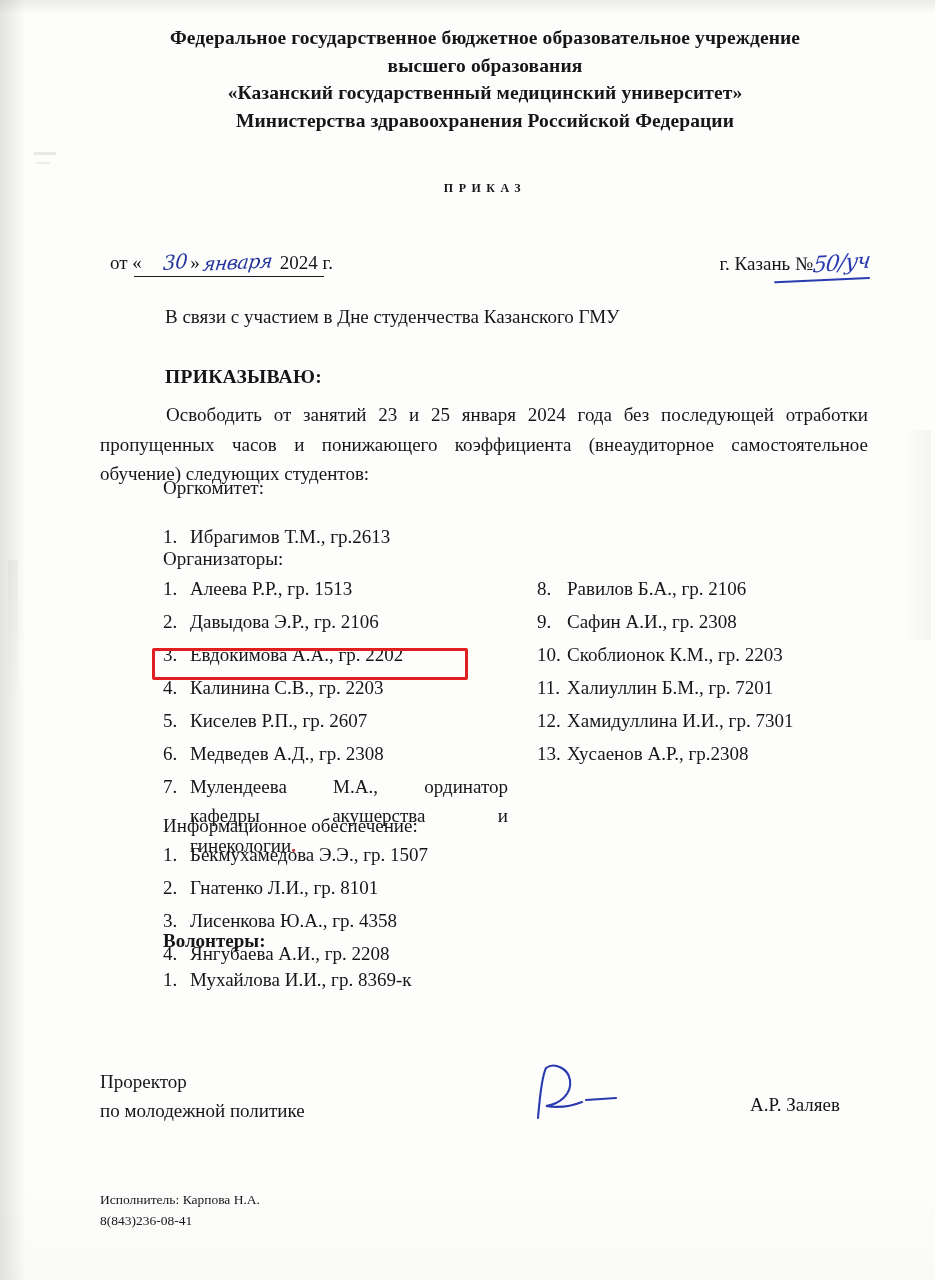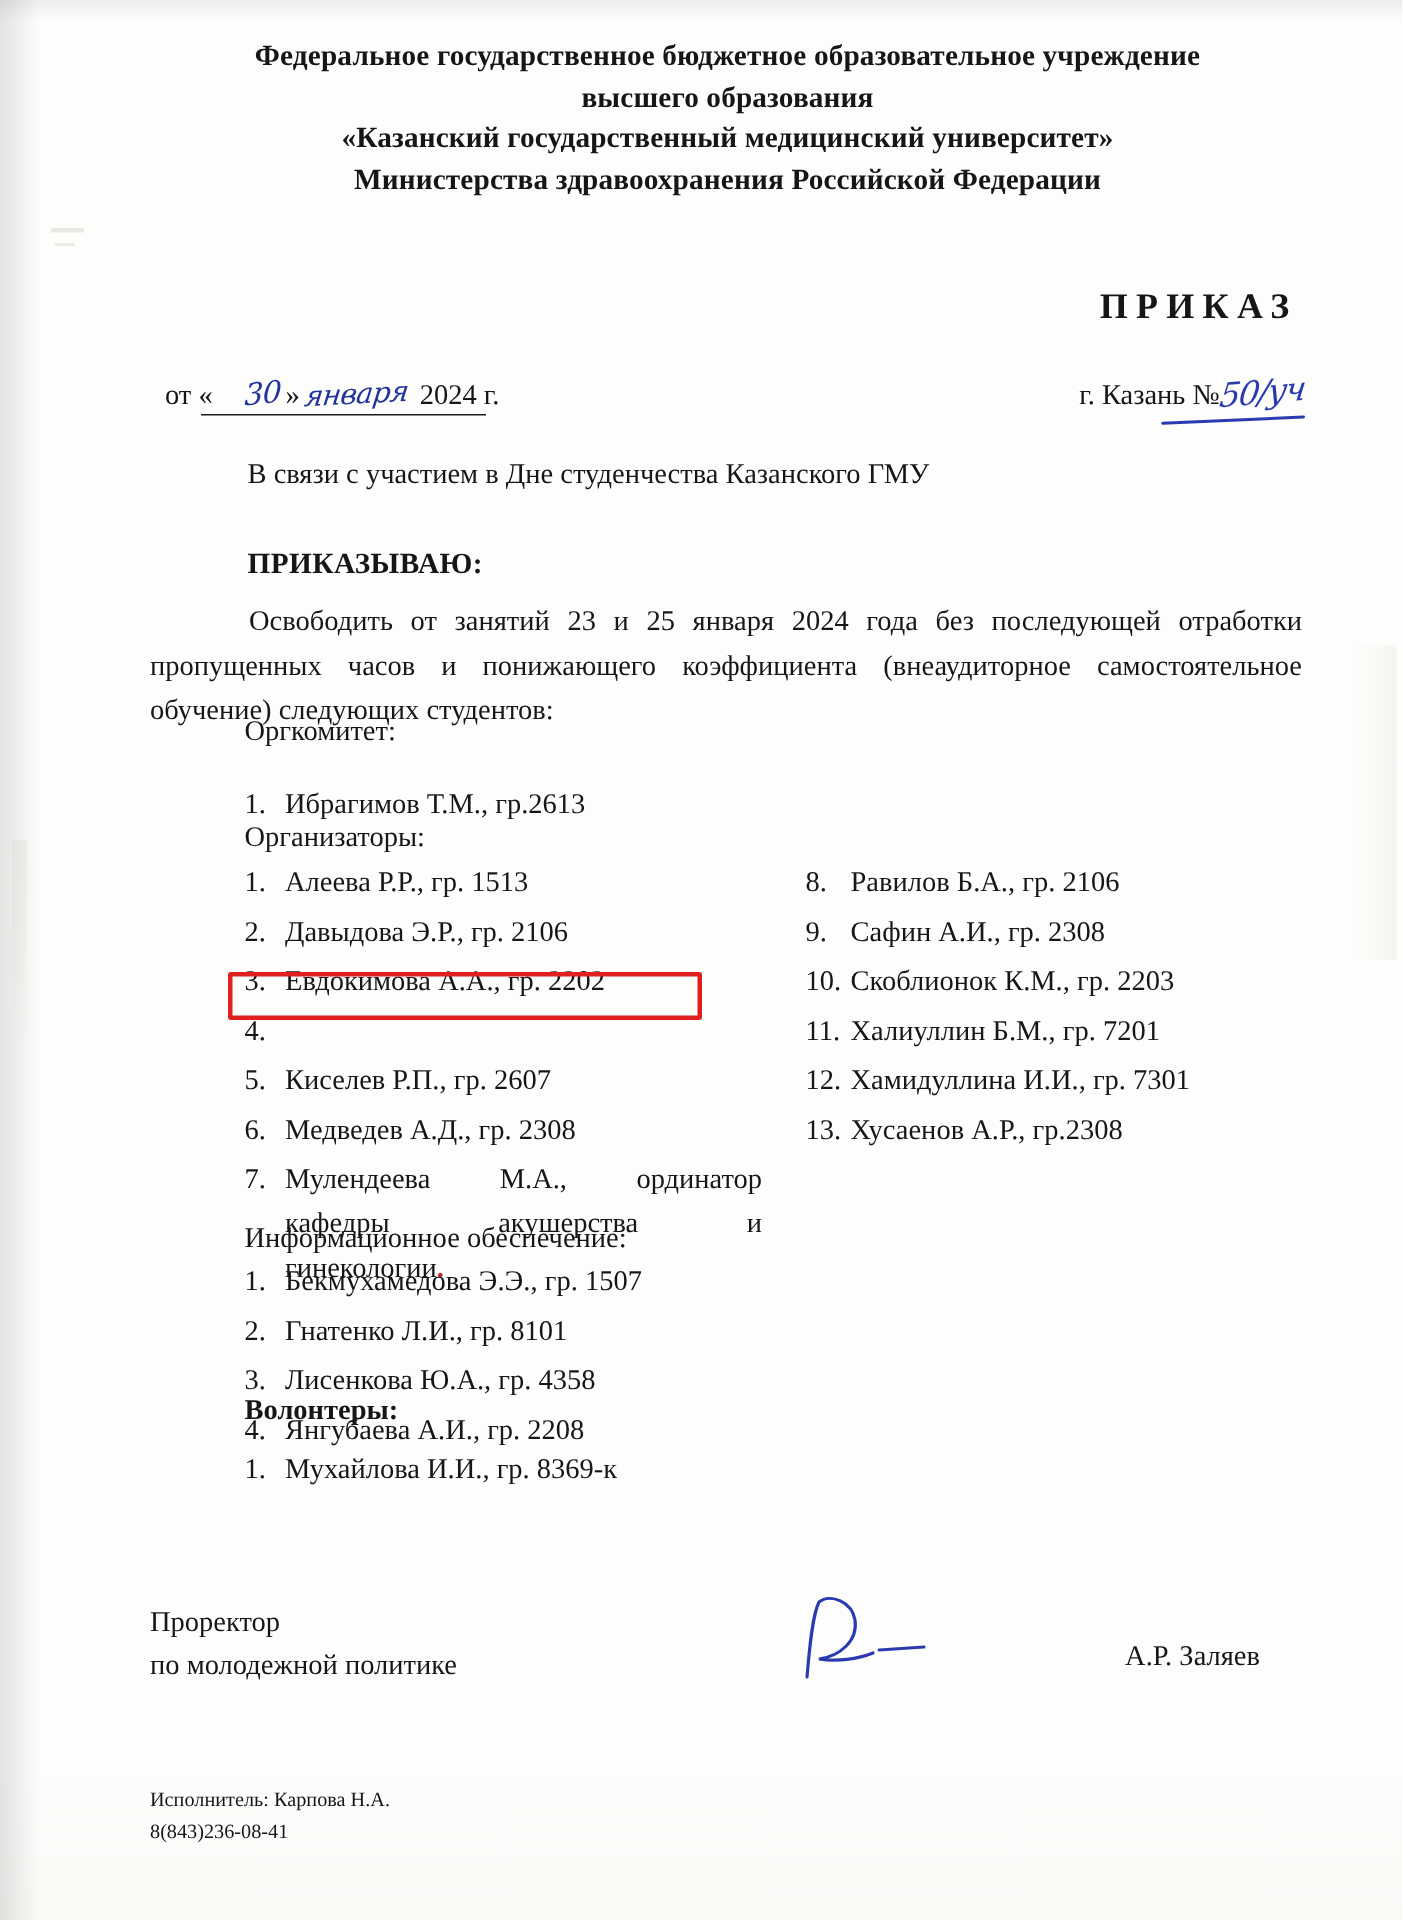--- a/index.html
+++ b/index.html
@@ -62,25 +62,25 @@
     font-size: 19.5px;
     line-height: 1.42;
     letter-spacing: .1px;
   }
   .org-header .line { display: block; }
 
   
   .doc-type {
     position: absolute;
     left: 105px;
-    top: 192px;
+    top: 181px;
     width: 760px;
-    text-align: right;
+    text-align: center;
     font-weight: bold;
-    font-size: 24px;
+    font-size: 12px;
     letter-spacing: 5.5px;
   }
 
   
   .date-row {
     position: absolute;
     left: 110px;
     top: 250px;
     width: 760px;
     font-size: 19px;
@@ -326,20 +326,21 @@
       <li>
         <span class="num">2.</span>
         <span class="txt">Давыдова Э.Р., гр. 2106</span>
       </li>
       <li>
         <span class="num">3.</span>
         <span class="txt">Евдокимова А.А., гр. 2202</span>
       </li>
       <li>
         <span class="num">4.</span>
+        <span class="txt">Калинина С.В., гр. 2203</span>
       </li>
       <li>
         <span class="num">5.</span>
         <span class="txt">Киселев Р.П., гр. 2607</span>
       </li>
       <li>
         <span class="num">6.</span>
         <span class="txt">Медведев А.Д., гр. 2308</span>
       </li>
       <li class="wrapped">

